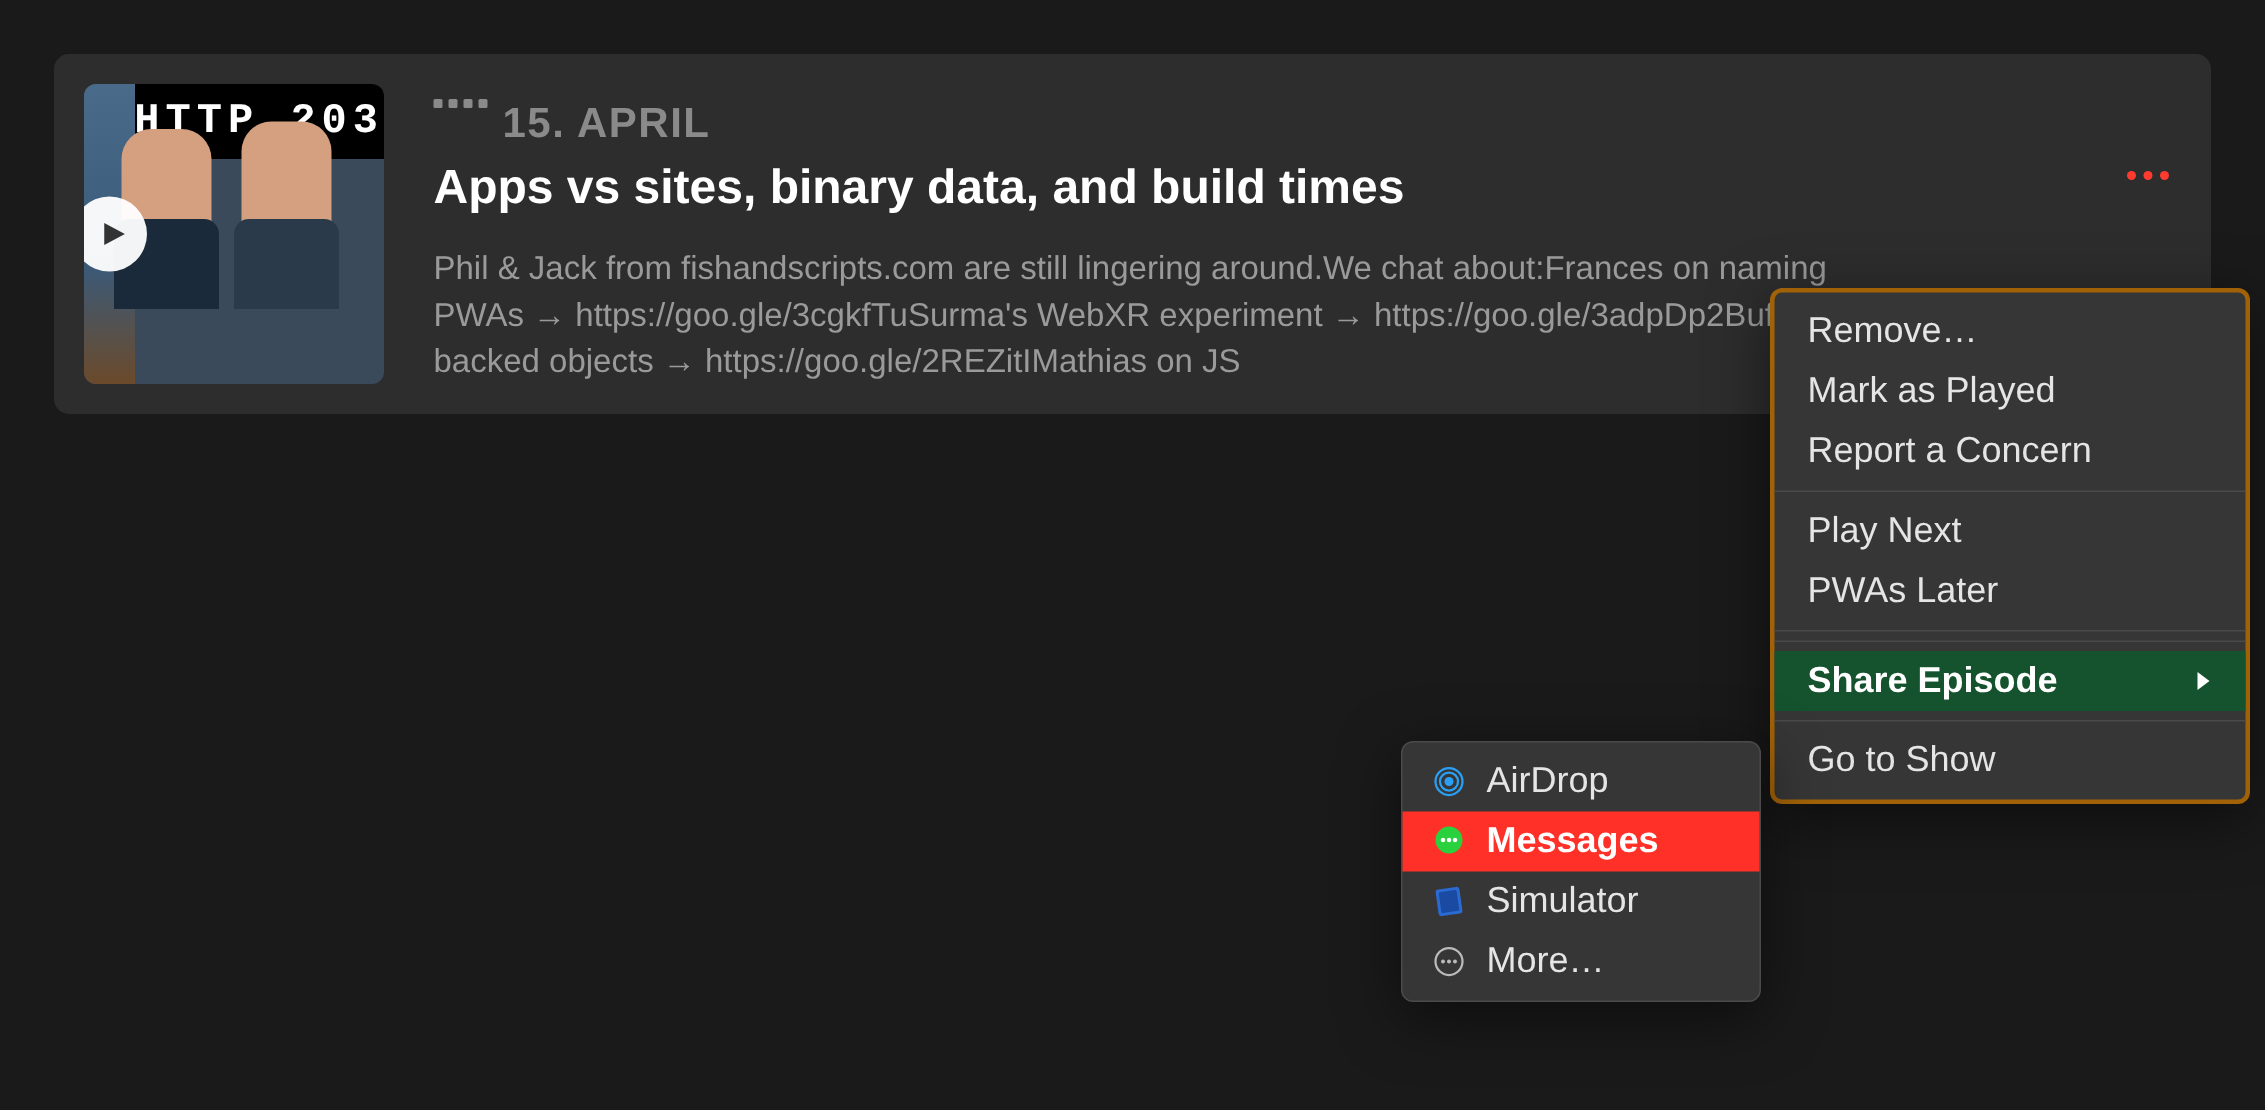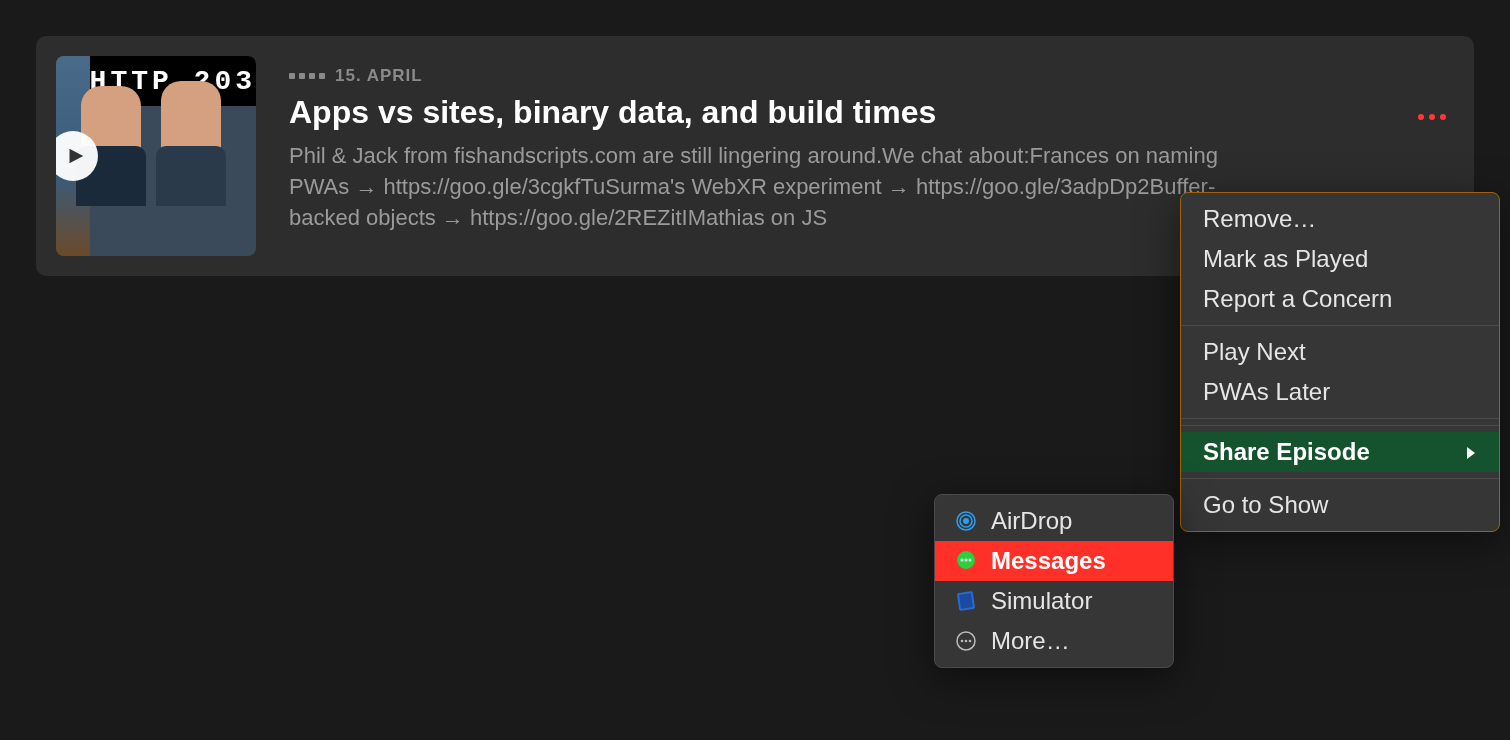--- a/index.html
+++ b/index.html
@@ -88,40 +88,40 @@
     justify-content: center;
   }
 
   .episode-content {
     flex: 1;
     padding-top: 10px;
     min-width: 0;
   }
   .episode-meta {
     color: #8a8a8a;
-    font-size: 17px;
+    font-size: 28px;
     font-weight: 600;
     letter-spacing: 1px;
     margin-bottom: 8px;
     display: flex;
-    align-items: center;
+    align-items: flex-start;
     gap: 10px;
   }
   .dots-indicator {
     display: flex;
     gap: 4px;
   }
   .dots-indicator span {
     width: 6px; height: 6px; background: #8a8a8a; border-radius: 1px;
   }
   .episode-title {
     font-size: 32px;
     font-weight: 600;
     color: #ffffff;
-    margin-bottom: 10px;
+    margin-bottom: 21px;
   }
   .episode-desc {
     font-size: 22px;
     line-height: 1.4;
     color: #9a9a9a;
     max-width: 950px;
   }
 
   .more-button {
     position: absolute;
@@ -136,21 +136,21 @@
     width: 6px; height: 6px; background: #ff3b30; border-radius: 50%;
   }
 
   
   .context-menu {
     position: absolute;
     top: 192px;
     left: 1180px;
     width: 320px;
     background: #363636;
-    border: 1px solid #a16207;
+    border: 3px solid #a16207;
     border-radius: 8px;
     box-shadow: 0 10px 40px rgba(0,0,0,0.5);
     padding: 6px 0;
   }
   .menu-item {
     padding: 6px 22px;
     font-size: 24px;
     color: #e5e5e5;
     cursor: default;
     display: flex;

